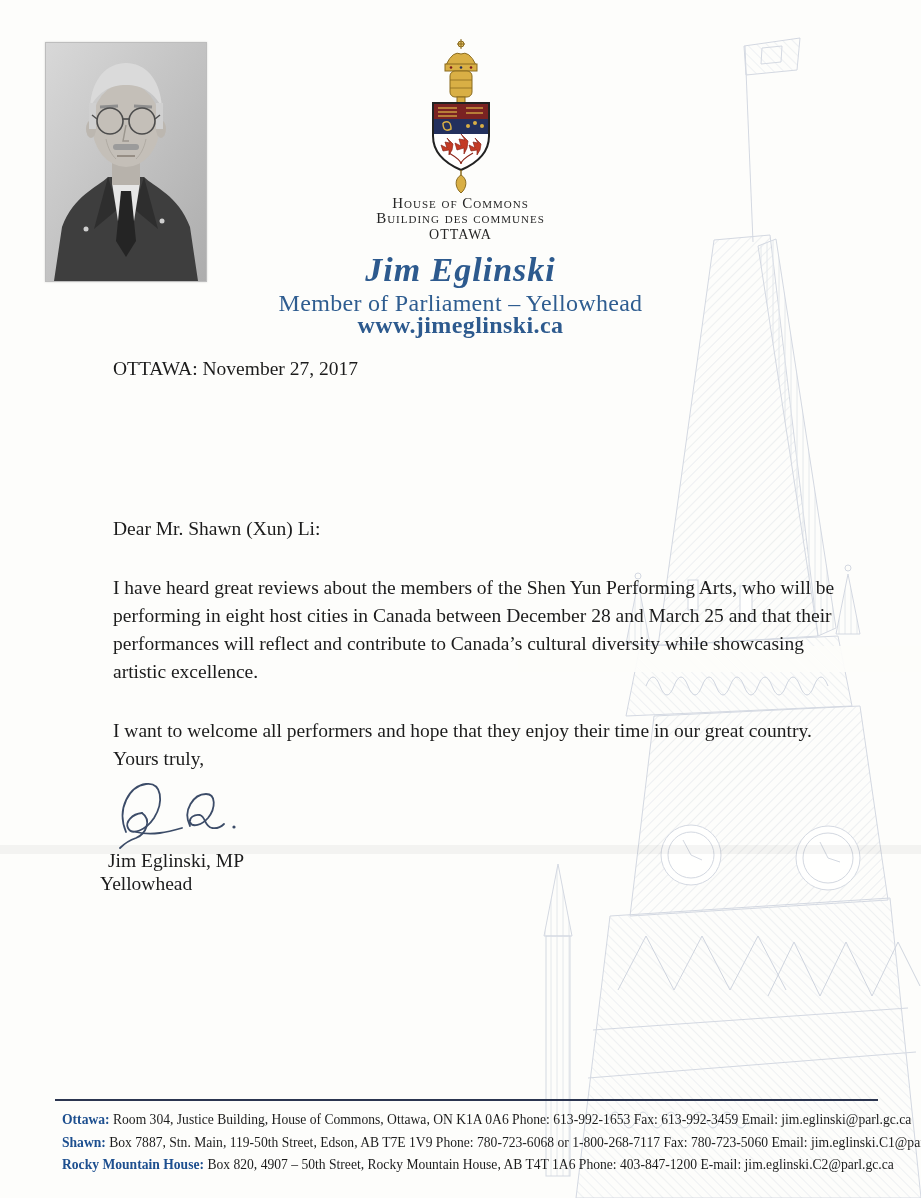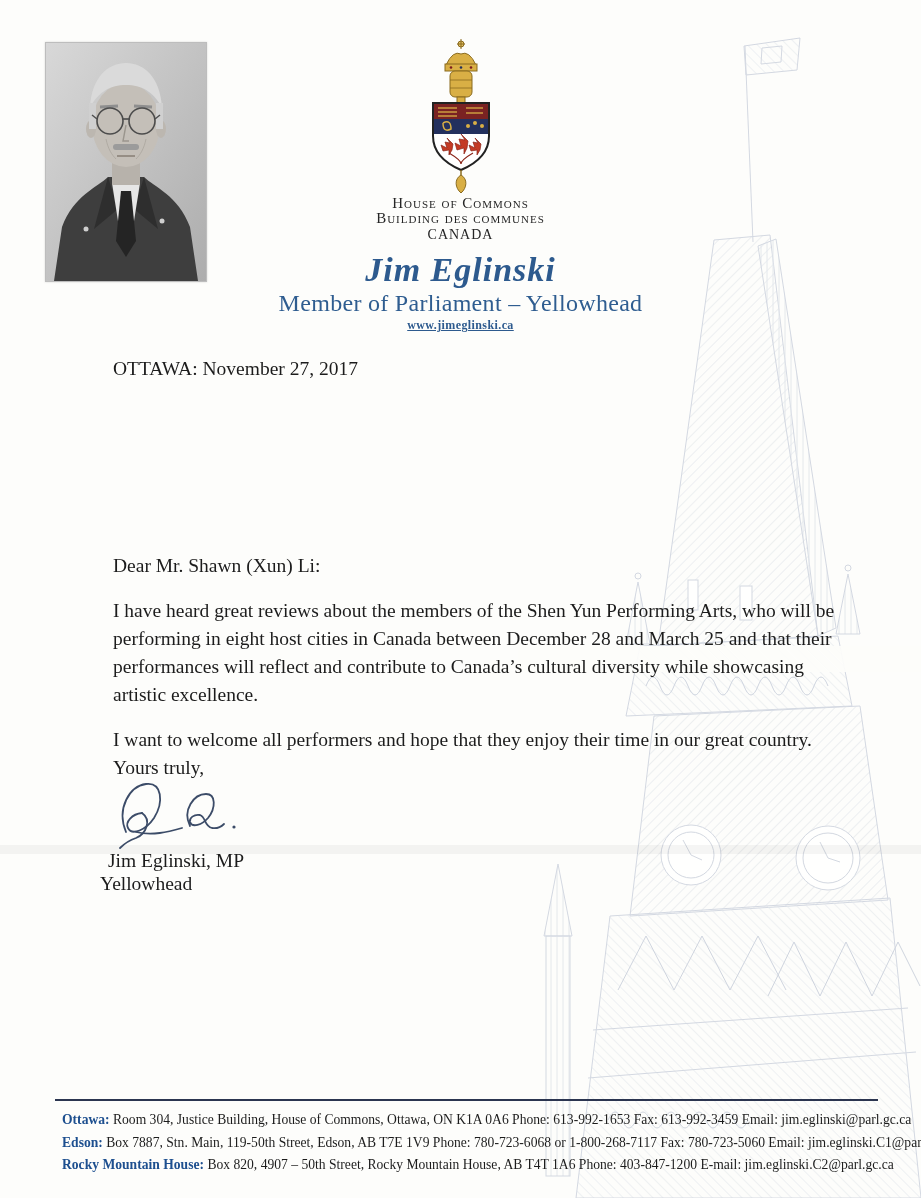--- a/index.html
+++ b/index.html
@@ -12,26 +12,26 @@
   .watermark{position:absolute;left:518px;top:34px;width:403px;height:1164px;pointer-events:none;}
   
   .photo{position:absolute;left:45px;top:42px;width:160px;height:238px;border:1px solid #bdbdbd;box-shadow:0 0 2px rgba(0,0,0,.15);}
   
   .letterhead{position:absolute;left:0;top:38px;width:921px;text-align:center;}
   .crest{display:block;margin:0 auto;}
   .org-line{font-variant:small-caps;font-size:15px;line-height:15px;letter-spacing:1px;color:#262626;}
   .org-line.caps{font-variant:normal;font-size:14px;letter-spacing:1px;margin-top:1px;}
   .mp-name{margin-top:6px;font-size:34px;line-height:44px;font-style:italic;font-weight:bold;letter-spacing:1px;}
   .mp-title{font-size:24px;line-height:23px;letter-spacing:.3px;}
-  .mp-site{font-size:12px;line-height:21px;font-weight:bold;text-decoration:underline;letter-spacing:.4px;}
+  .mp-site{font-size:24px;line-height:21px;font-weight:bold;letter-spacing:.4px;}
   
   .dateline{position:absolute;left:113px;top:358px;font-size:19.5px;}
-  .body-text{position:absolute;left:113px;top:552px;width:722px;font-size:19.5px;line-height:28px;}
+  .body-text{position:absolute;left:113px;top:515px;width:722px;font-size:19.5px;line-height:28px;}
   .body-text p{margin:0 0 0 0;}
-  .body-text .para{margin-top:17px;}
+  .body-text .para{margin-top:31px;}
   .closing{margin-top:36px;}
   .sig-image{position:absolute;left:112px;top:780px;}
   .sig-name{position:absolute;left:108px;top:849px;font-size:19.5px;line-height:23px;}
   .sig-riding{position:absolute;left:100px;top:872px;font-size:19.5px;line-height:23px;}
   .scan-band{position:absolute;left:0;width:921px;pointer-events:none;}
   .band-a{top:845px;height:9px;background:rgba(90,90,90,0.06);}
   
   .footer{position:absolute;left:55px;top:1099px;width:823px;border-top:2.5px solid #2b3550;padding-top:8px;}
   .footer-line{font-size:13.6px;line-height:22.6px;white-space:nowrap;padding-left:7px;}
   .footer-label{font-weight:bold;margin-top:12px;}
@@ -180,21 +180,21 @@
         <polygon points="42,96 46,102 40,101 42,108 36,105 38,112 45,110 45,116 48,110 49,103"></polygon>
         <polygon points="56,100 59,105 54,104 56,110 50,107 52,113 58,112 58,117 61,112 62,106"></polygon>
       </g>
       <path d="M30,115 Q42,122 42,126 M54,115 Q42,122 42,126" fill="none" stroke="#8a2418" stroke-width="1.2"></path>
 
       <line x1="42" y1="132" x2="42" y2="137" stroke="#8a6b1f" stroke-width="1.5"></line>
       <path d="M42,137 C49,141 48,150 42,155 C36,150 35,141 42,137 Z" fill="#d9af45" stroke="#8a6b1f" stroke-width="1"></path>
     </svg>
     <div class="org-line">House of Commons</div>
     <div class="org-line">Building des communes</div>
-    <div class="org-line caps">CANADA</div>
+    <div class="org-line caps">OTTAWA</div>
     <div class="mp-name" style="color:#2d5a8e">Jim Eglinski</div>
     <div class="mp-title" style="color:#2f5d90">Member of Parliament – Yellowhead</div>
     <div class="mp-site" style="color:#2d5a8e">www.jimeglinski.ca</div>
   </div>
 
   <div class="dateline">OTTAWA: November 27, 2017</div>
 
   <div class="body-text">
     <p>Dear Mr. Shawn (Xun) Li:</p>
     <p class="para">I have heard great reviews about the members of the Shen Yun Performing Arts, who will be performing in eight host cities in Canada between December 28 and March 25 and that their performances will reflect and contribute to Canada’s cultural diversity while showcasing artistic excellence.</p>
@@ -209,17 +209,17 @@
       <path d="M24,52 C40,56 56,52 70,48"></path>
       <path d="M78,46 C70,30 82,14 94,14 C104,14 104,28 96,38 C90,45 80,48 78,42 C77,38 82,34 88,35 C94,37 92,46 100,48 C106,49 110,46 112,44"></path>
       <circle cx="122" cy="47" r="1.6" fill="#3c4c68" stroke="none"></circle>
     </g>
   </svg>
   <div class="sig-name">Jim Eglinski, MP</div>
   <div class="sig-riding">Yellowhead</div>
 
   <div class="footer">
     <div class="footer-line"><span class="footer-label" style="color:#1d4f8f">Ottawa:</span><span> Room 304, Justice Building, House of Commons, Ottawa, ON K1A 0A6 Phone: 613-992-1653 Fax: 613-992-3459 Email: jim.eglinski@parl.gc.ca</span></div>
-    <div class="footer-line"><span class="footer-label" style="color:#1d4f8f">Edson:</span><span> Box 7887, Stn. Main, 119-50th Street, Edson, AB T7E 1V9 Phone: 780-723-6068 or 1-800-268-7117 Fax: 780-723-5060 Email: jim.eglinski.C1@parl.gc.ca</span></div>
+    <div class="footer-line"><span class="footer-label" style="color:#1d4f8f">Shawn:</span><span> Box 7887, Stn. Main, 119-50th Street, Edson, AB T7E 1V9 Phone: 780-723-6068 or 1-800-268-7117 Fax: 780-723-5060 Email: jim.eglinski.C1@parl.gc.ca</span></div>
     <div class="footer-line"><span class="footer-label" style="color:#1d4f8f">Rocky Mountain House:</span><span> Box 820, 4907 – 50th Street, Rocky Mountain House, AB T4T 1A6 Phone: 403-847-1200 E-mail: jim.eglinski.C2@parl.gc.ca</span></div>
   </div>
 
 </div>
 
 </body></html>

